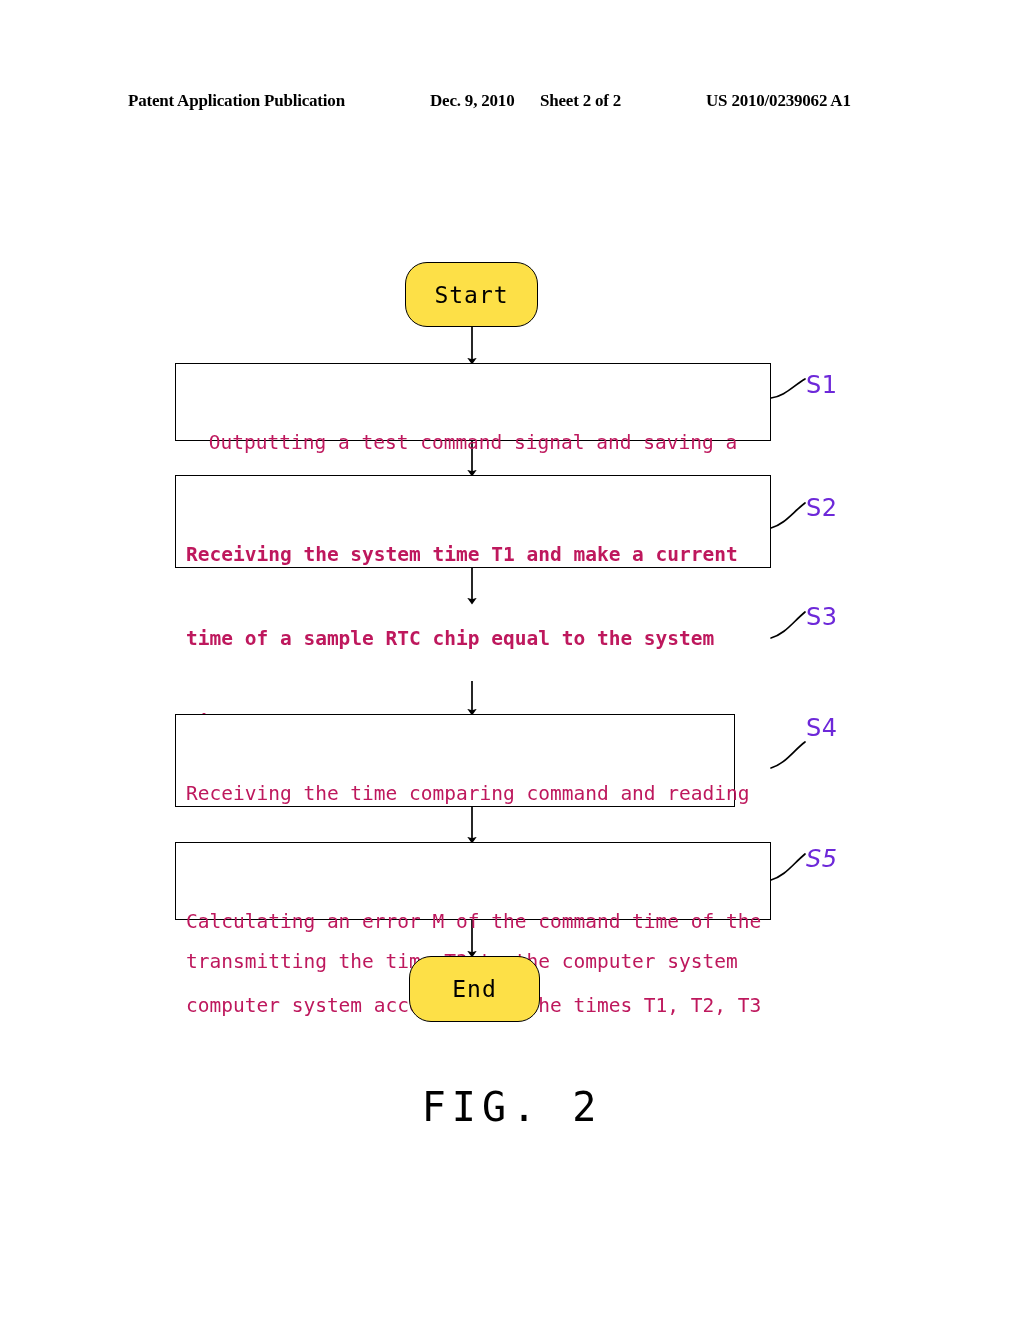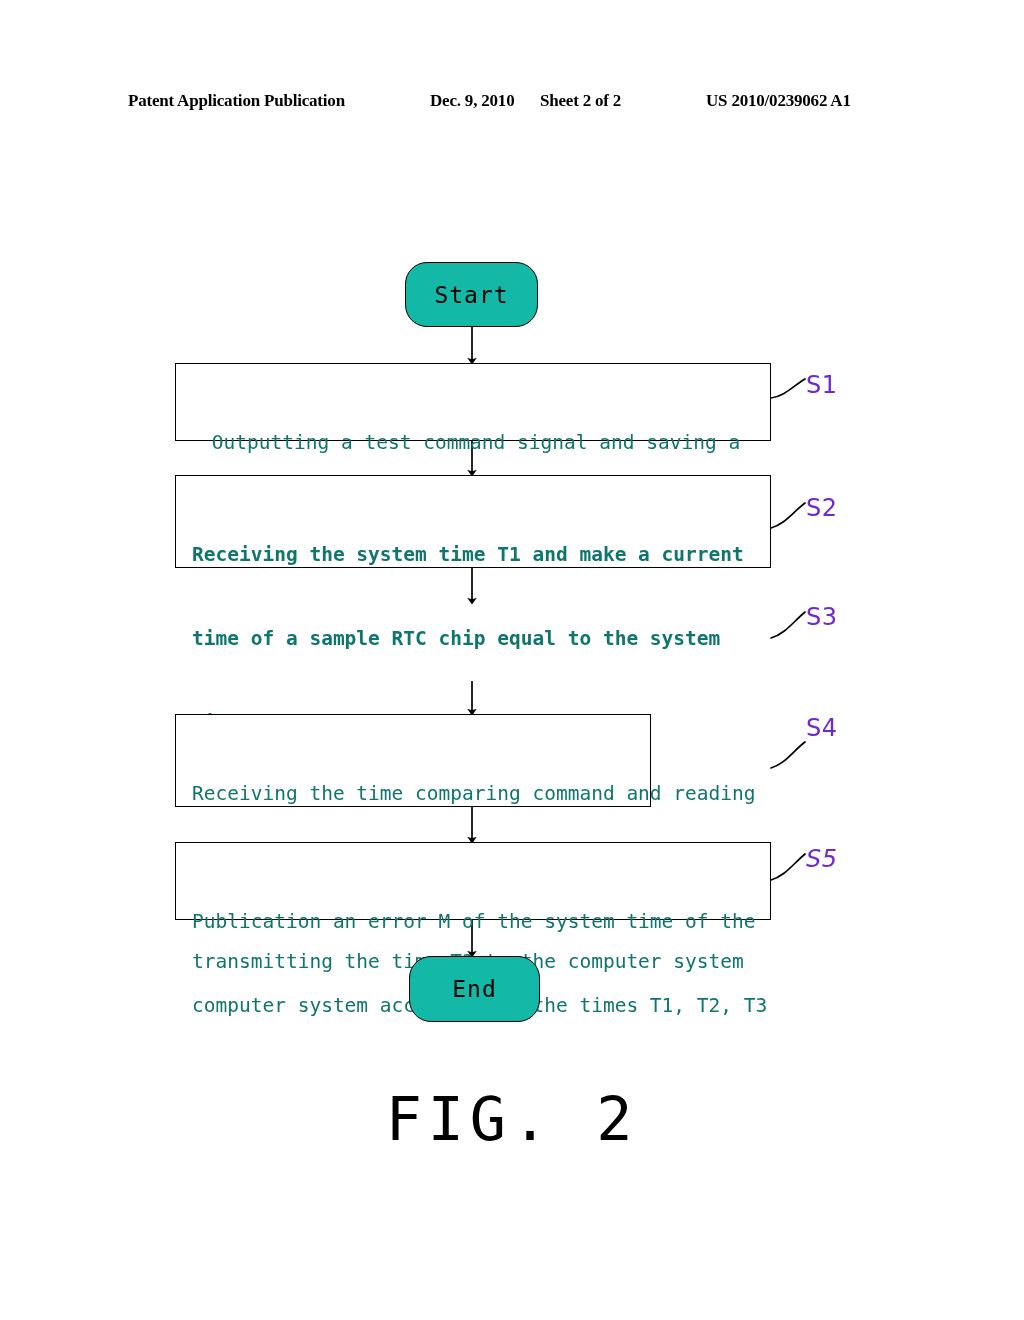--- a/index.html
+++ b/index.html
@@ -50,21 +50,21 @@
     top: 0;
     width: 1024px;
     height: 1320px;
   }
 
   
   .terminator {
     position: absolute;
     border: 1.7px solid #000;
     border-radius: 22px;
-    background: #14b8a6;
+    background: #fde047;
     display: flex;
     align-items: center;
     justify-content: center;
     font-family: "DejaVu Sans Mono", "Liberation Mono", monospace;
     font-size: 23px;
     letter-spacing: 1px;
     color: #000;
     box-sizing: border-box;
   }
   #node-start { left: 405px; top: 262px; width: 133px; height: 65px; }
@@ -72,31 +72,31 @@
 
   
   .process-box {
     position: absolute;
     border: 1.7px solid #000;
     background: #fff;
     box-sizing: border-box;
     font-family: "DejaVu Sans Mono", "Liberation Mono", monospace;
     font-size: 19.5px;
     line-height: 28px;
-    color: #0f766e;
-    padding: 9px 10px 8px 16px;
+    color: #be185d;
+    padding: 9px 10px 8px 10px;
     letter-spacing: 0px;
     white-space: pre;
   }
   .process-box.centered { text-align: center; }
 
   #box-s1 { left: 175px; top: 363px; width: 596px; height: 78px; }
   #box-s2 { left: 175px; top: 475px; width: 596px; height: 93px; font-weight: bold; }
   #box-s3 { left: 175px; top: 603px; width: 596px; height: 78px; }
-  #box-s4 { left: 175px; top: 714px; width: 476px; height: 93px; }
+  #box-s4 { left: 175px; top: 714px; width: 560px; height: 93px; }
   #box-s5 { left: 175px; top: 842px; width: 596px; height: 78px; }
 
   .box-line { display: block; }
 
   
   .step-label {
     position: absolute;
     font-family: "DejaVu Sans", sans-serif;
     font-size: 24px;
     letter-spacing: 0.5px;
@@ -110,21 +110,21 @@
   #label-s5 { left: 806px; top: 845px; font-style: italic; }
 
   
   #figure-caption {
     position: absolute;
     left: 0;
     top: 1084px;
     width: 1024px;
     text-align: center;
     font-family: "DejaVu Sans Mono", "Liberation Mono", monospace;
-    font-size: 60px;
+    font-size: 40px;
     letter-spacing: 6px;
     color: #000;
   }
 </style>
 </head>
 <body>
 
 <div id="patent-header">
   <span class="h-pub">Patent Application Publication</span>
   <span class="h-date">Dec. 9, 2010</span>
@@ -179,21 +179,21 @@
   <div id="label-s3" class="step-label">S3</div>
 
   <div id="box-s4" class="process-box">
     <span class="box-line">Receiving the time comparing command and reading</span>
     <span class="box-line">a current time T3 of the RTC chip, and</span>
     <span class="box-line">transmitting the time T3 to the computer system</span>
   </div>
   <div id="label-s4" class="step-label">S4</div>
 
   <div id="box-s5" class="process-box">
-    <span class="box-line">Publication an error M of the system time of the</span>
+    <span class="box-line">Calculating an error M of the command time of the</span>
     <span class="box-line">computer system according to the times T1, T2, T3</span>
   </div>
   <div id="label-s5" class="step-label">S5</div>
 
   <div id="node-end" class="terminator">
     <span>End</span>
   </div>
 
   <div id="figure-caption">FIG. 2</div>
 

